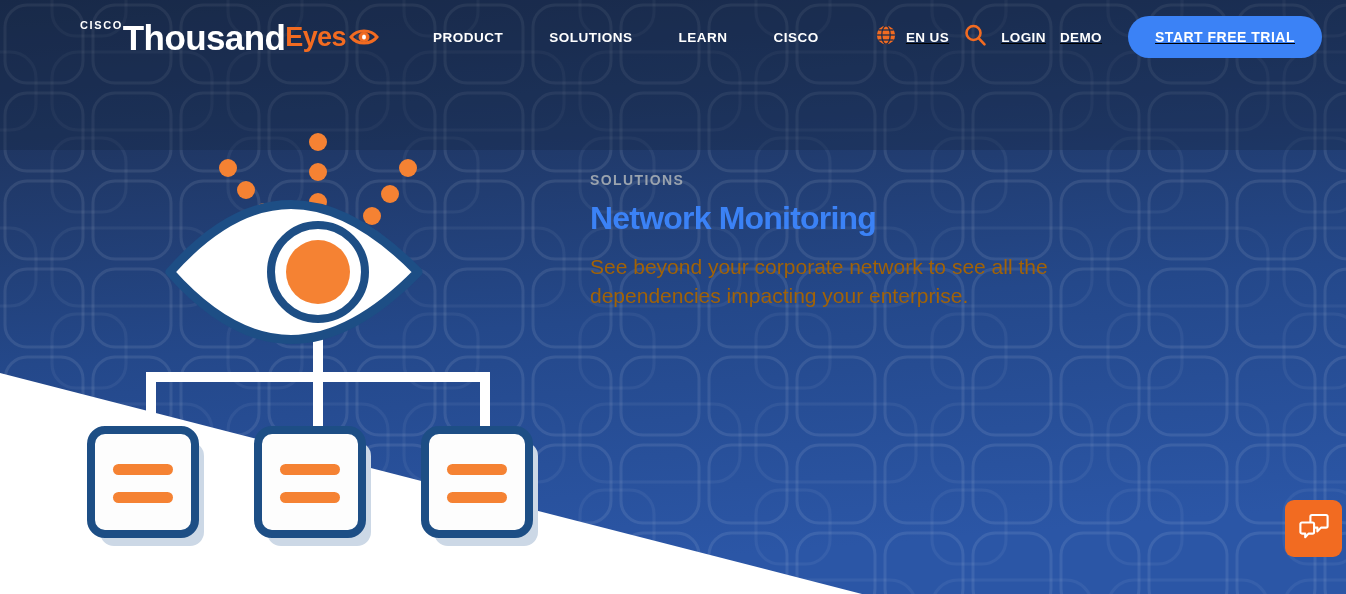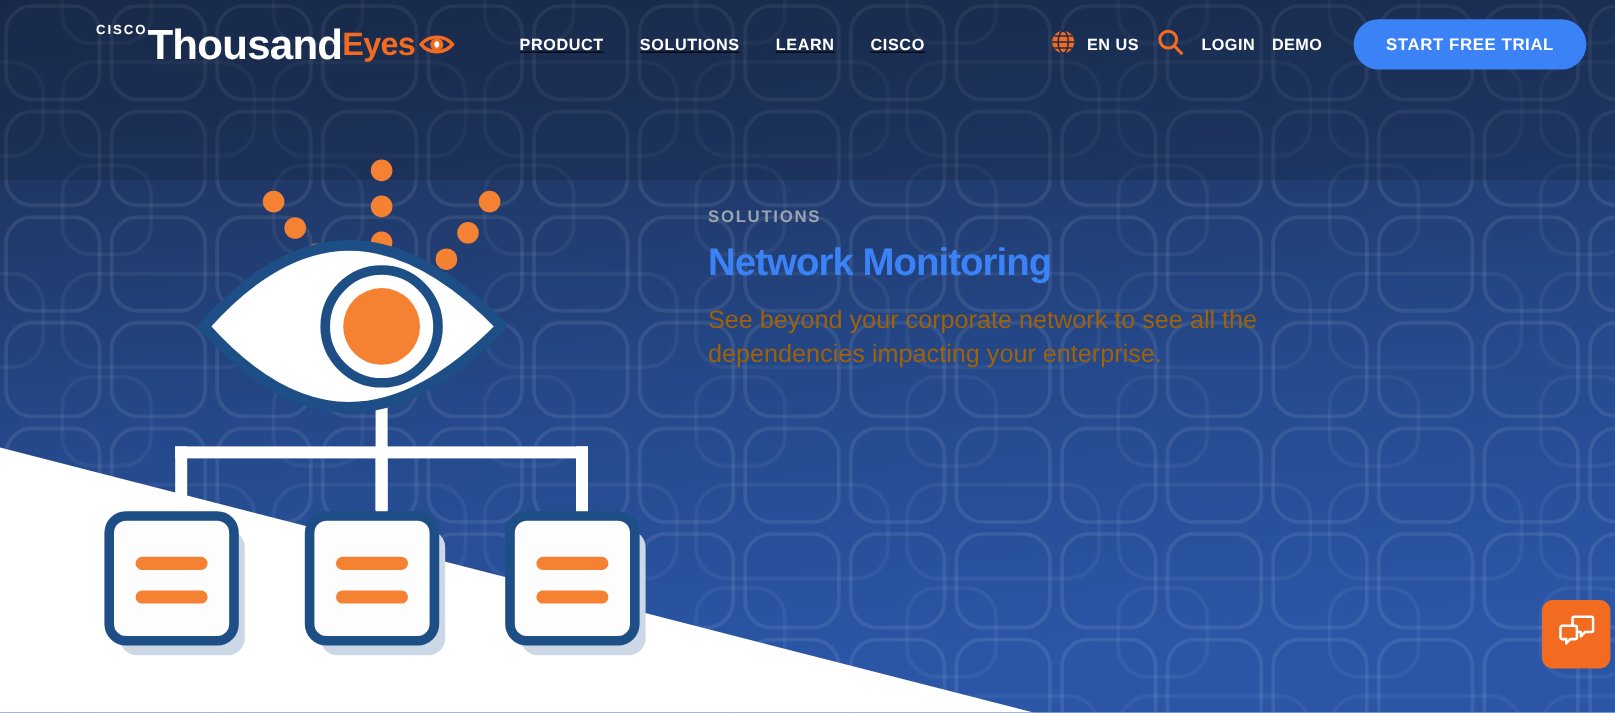--- a/index.html
+++ b/index.html
@@ -96,37 +96,37 @@
   }
   .logo-eyemark {
     margin-left: 3px;
     display: flex;
     align-items: center;
   }
 
   .nav {
     display: flex;
     align-items: flex-end;
-    gap: 30px;
-    text-decoration: underline;
+    gap: 46px;
   }
   .nav-item {
     color: #ffffff;
     font-size: 13.5px;
     font-weight: bold;
     letter-spacing: 0.5px;
     cursor: pointer;
     white-space: nowrap;
   }
 
   .header-right {
     margin-left: auto;
     display: flex;
     align-items: center;
     gap: 14px;
+    text-decoration: underline;
   }
   .lang {
     display: flex;
     align-items: center;
     gap: 9px;
     cursor: pointer;
   }
   .lang-label {
     color: #ffffff;
     font-size: 13.5px;

